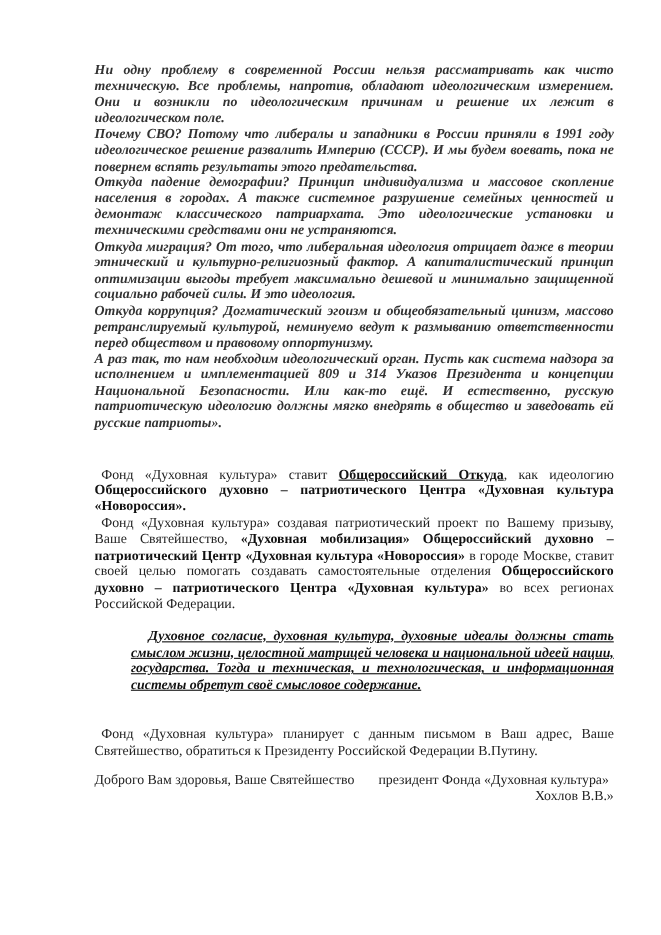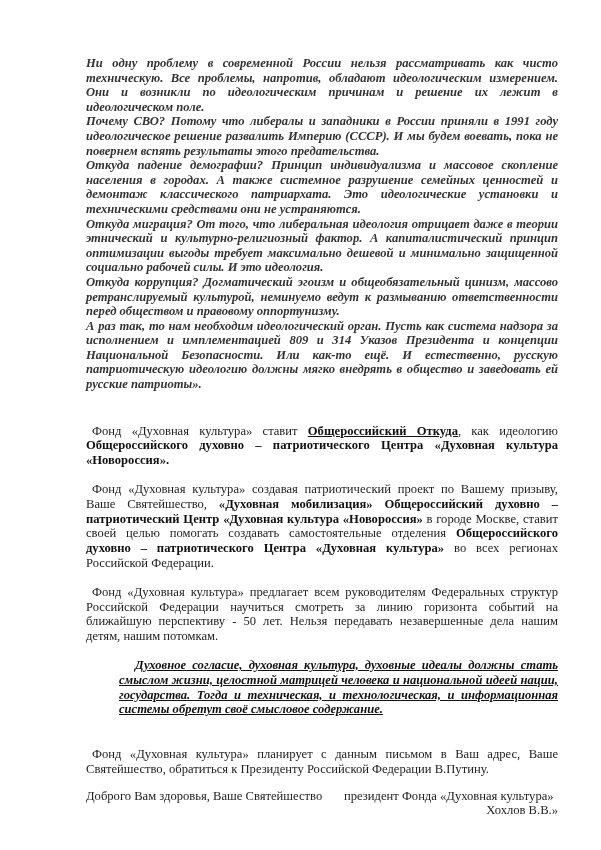--- a/index.html
+++ b/index.html
@@ -7,21 +7,21 @@
          font-family: "Liberation Serif", "DejaVu Serif", serif; color: #1a1a1a; }
   .page { position: absolute; left: 86px; top: 56px; width: 472px; }
   .italic-block { font-style: italic; font-weight: bold; color: #333333;
                   font-size: 12.6px; line-height: 14.6px; text-align: justify; }
   .italic-block p { margin: 0; text-align: justify; text-align-last: left; }
   .para { font-size: 12.6px; line-height: 14.8px; text-align: justify; margin: 0; color: #222; }
   .ind { text-indent: 6px; }
   b { font-weight: bold; color: #111; }
   .u { text-decoration: underline; }
   .call { margin-top: 32px; }
-  .p2 { margin-top: 14px; }
+  .p2 { margin-top: 0; }
   .p3 { margin-top: 14px; }
   .ul-block { margin-top: 14px; font-style: italic; font-weight: bold; color: #111;
               font-size: 12.6px; line-height: 14.8px; text-align: justify; }
   .ul-block p { margin: 0; text-decoration: underline; }
   .ul-block .i1 { text-indent: 6px; }
   .ul-block .i2 { text-indent: 16px; margin-left: 33px; }
   .p5 { margin-top: 30px; }
   .sig { margin-top: 12px; font-size: 12.6px; line-height: 14.8px; color: #222; position: relative; height: 34px; }
   .sig .left { position: absolute; left: 0; top: 0; }
   .sig .right { position: absolute; left: 258px; top: 0; }
@@ -38,21 +38,20 @@
     <p>Откуда падение демографии? Принцип индивидуализма и массовое скопление населения в городах. А также системное разрушение семейных ценностей и демонтаж классического патриархата. Это идеологические установки и техническими средствами они не устраняются.</p>
     <p>Откуда миграция? От того, что либеральная идеология отрицает даже в теории этнический и культурно-религиозный фактор. А капиталистический принцип оптимизации выгоды требует максимально дешевой и минимально защищенной социально рабочей силы. И это идеология.</p>
     <p>Откуда коррупция? Догматический эгоизм и общеобязательный цинизм, массово ретранслируемый культурой, неминуемо ведут к размыванию ответственности перед обществом и правовому оппортунизму.</p>
     <p>А раз так, то нам необходим идеологический орган. Пусть как система надзора за исполнением и имплементацией 809 и 314 Указов Президента и концепции Национальной Безопасности. Или как-то ещё. И естественно, русскую патриотическую идеологию должны мягко внедрять в общество и заведовать ей русские патриоты».</p>
   </div>
 
   <p class="para ind call"><span>Фонд «Духовная культура» ставит </span><b class="u">Общероссийский  Откуда</b><span>, как идеологию </span><b>Общероссийского духовно – патриотического Центра «Духовная культура «Новороссия».</b></p>
 
   <p class="para ind p2"><span>Фонд «Духовная культура» создавая патриотический проект по Вашему призыву, Ваше Святейшество, </span><b>«Духовная мобилизация» Общероссийский духовно – патриотический Центр «Духовная культура «Новороссия»</b><span> в городе Москве, ставит своей целью помогать создавать самостоятельные отделения </span><b>Общероссийского духовно – патриотического Центра «Духовная культура»</b><span>  во всех регионах Российской Федерации.</span></p>
 
-  <p class="para ind p3">Фонд «Духовная культура» предлагает всем руководителям Федеральных структур Российской Федерации научиться смотреть за линию горизонта событий на ближайшую перспективу - 50 лет. Нельзя передавать незавершенные дела нашим детям, нашим потомкам.</p>
 
   <div class="ul-block">
     <p class="i2">Духовное согласие, духовная культура, духовные идеалы должны стать смыслом жизни, целостной матрицей человека и национальной идеей нации, государства. Тогда и техническая, и технологическая, и информационная системы обретут своё смысловое содержание.</p>
   </div>
 
   <p class="para ind p5">Фонд «Духовная культура» планирует с данным письмом в Ваш адрес, Ваше Святейшество,  обратиться к Президенту Российской Федерации В.Путину.</p>
 
   <div class="sig">
     <span class="left">Доброго Вам здоровья, Ваше Святейшество</span>
     <span class="right">президент Фонда «Духовная культура»</span>

